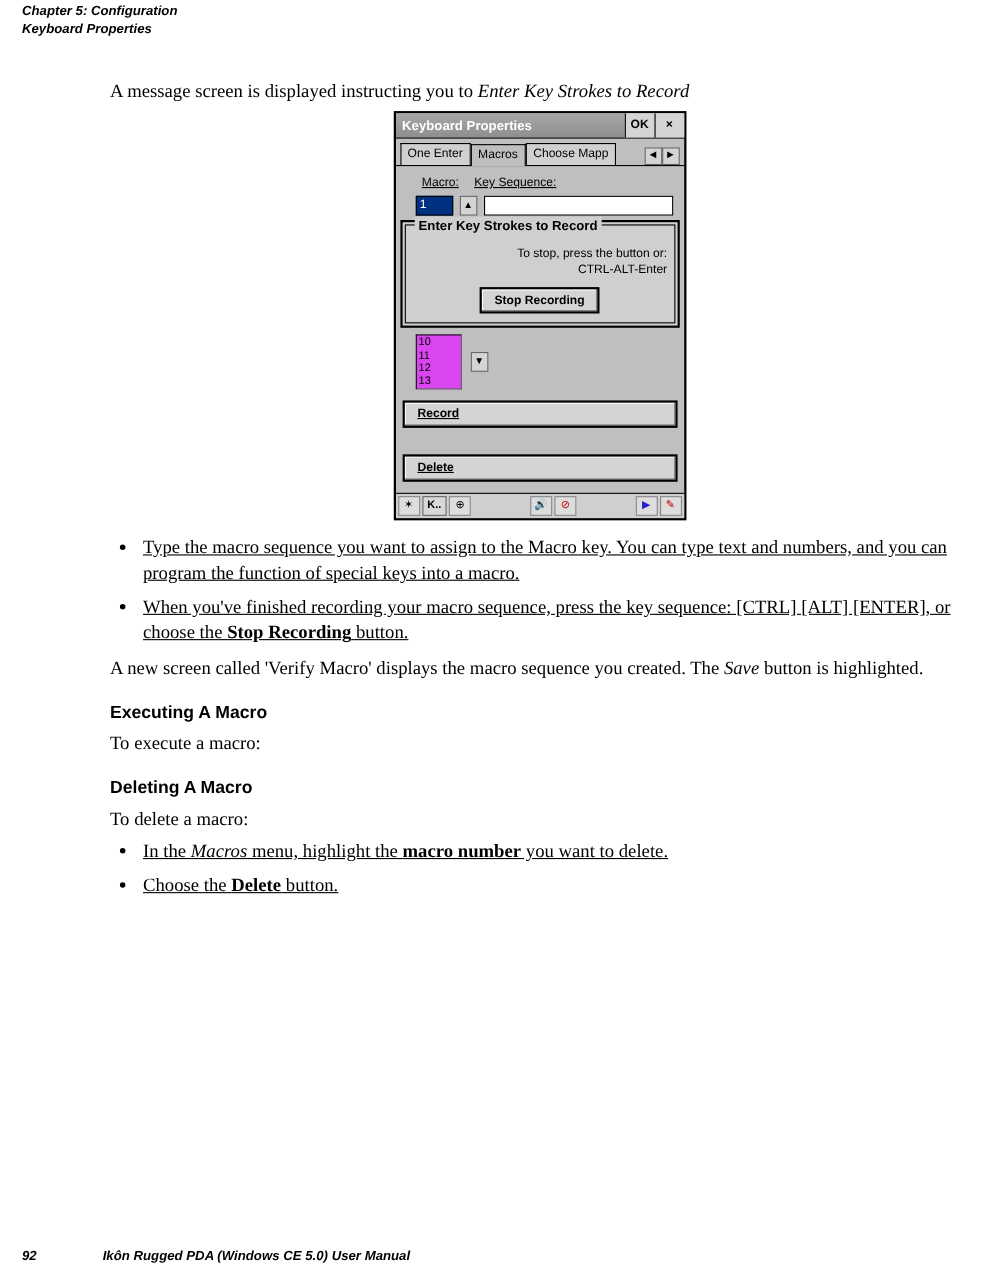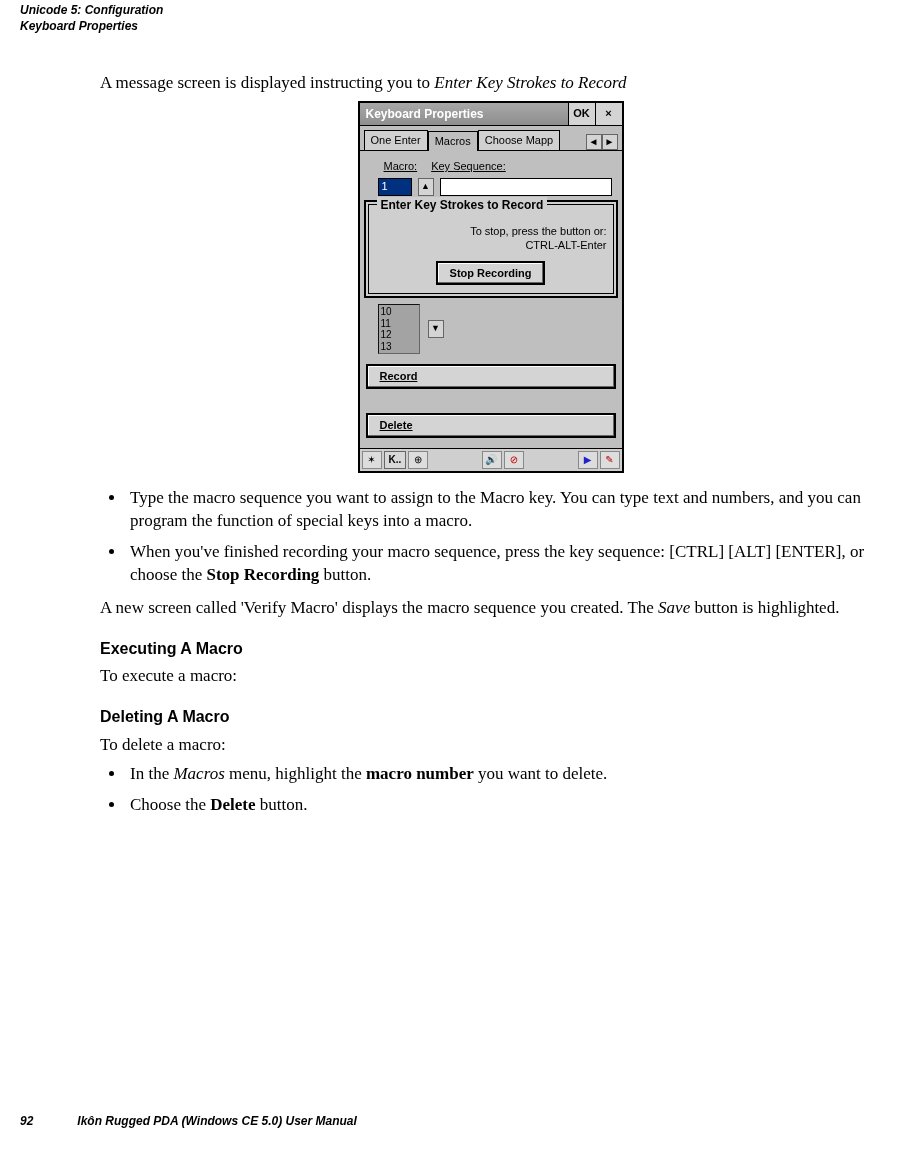--- a/index.html
+++ b/index.html
@@ -183,21 +183,21 @@
   }
   .listbox-area {
     display: flex;
     gap: 8px;
     padding: 2px 8px 6px 12px;
     align-items: center;
   }
   .mini-list {
     width: 36px;
     border: 1px inset #666;
-    background: #a3a3a3;
+    background: #d946ef;
     font-size: 10px;
     padding: 1px 2px;
     line-height: 1.15;
   }
   .btn-row {
     display: flex;
     justify-content: center;
     gap: 24px;
     padding: 4px 0 6px 0;
     flex-direction: column;
@@ -224,53 +224,54 @@
     background: #d8d8d8;
     font-size: 10px;
     font-weight: bold;
     padding: 1px 4px;
   }
   .tb-gap { flex: 1; }
   
   ul.bul {
     margin: 0 0 10px 0;
     padding-left: 26px;
+    text-decoration: underline;
   }
   ul.bul li {
     list-style: disc;
     margin-bottom: 8px;
     padding-left: 4px;
   }
   .strong { font-weight: bold; }
   .ital { font-style: italic; }
   h4.sec {
     font-family: Verdana, Arial, sans-serif;
     font-weight: bold;
     font-size: 16px;
     margin: 18px 0 6px 0;
   }
   .footer {
     position: absolute;
-    bottom: 32px;
+    bottom: 12px;
     left: 20px;
     font-family: Verdana, Arial, sans-serif;
     font-style: italic;
     font-weight: bold;
     font-size: 12px;
     display: flex;
-    gap: 44px;
+    gap: 60px;
   }
   .u { text-decoration: underline; }
 </style>
 </head>
 <body>
 
 <div class="page">
   <div class="top-header">
-    <div>Unicode 5:  Configuration</div>
+    <div>Chapter 5:  Configuration</div>
     <div>Keyboard Properties</div>
   </div>
 
   <div class="content">
     <p class="para">
       <span>A message screen is displayed instructing you to </span><span class="intro-italic">Enter Key Strokes to Record</span>
     </p>
 
     <div class="shot-container">
       <div class="ce-window">

